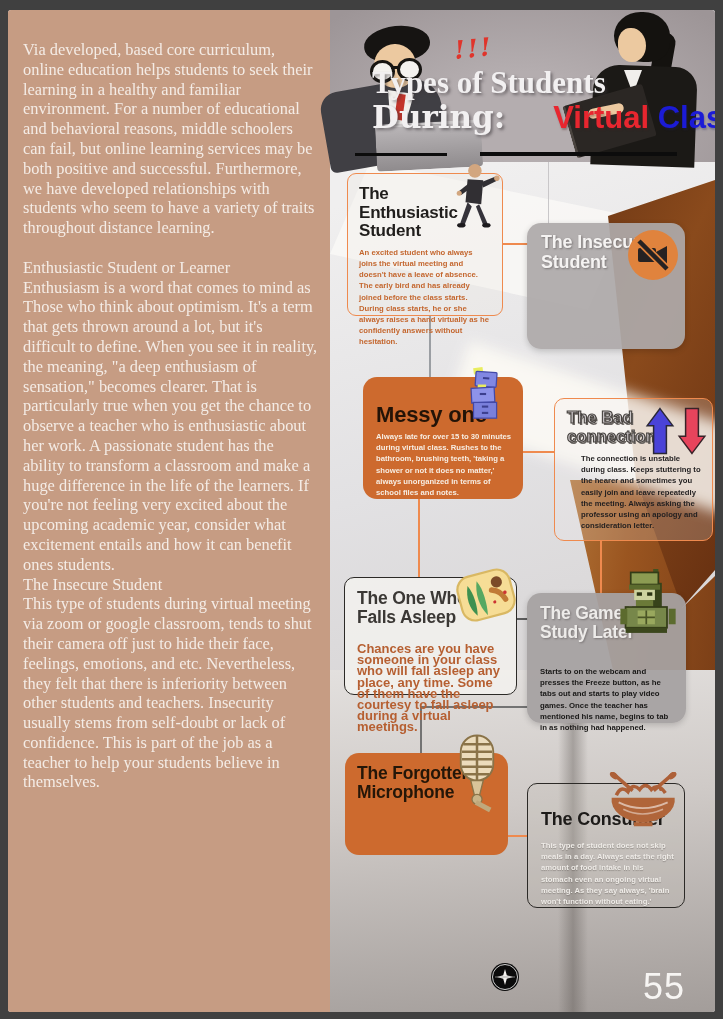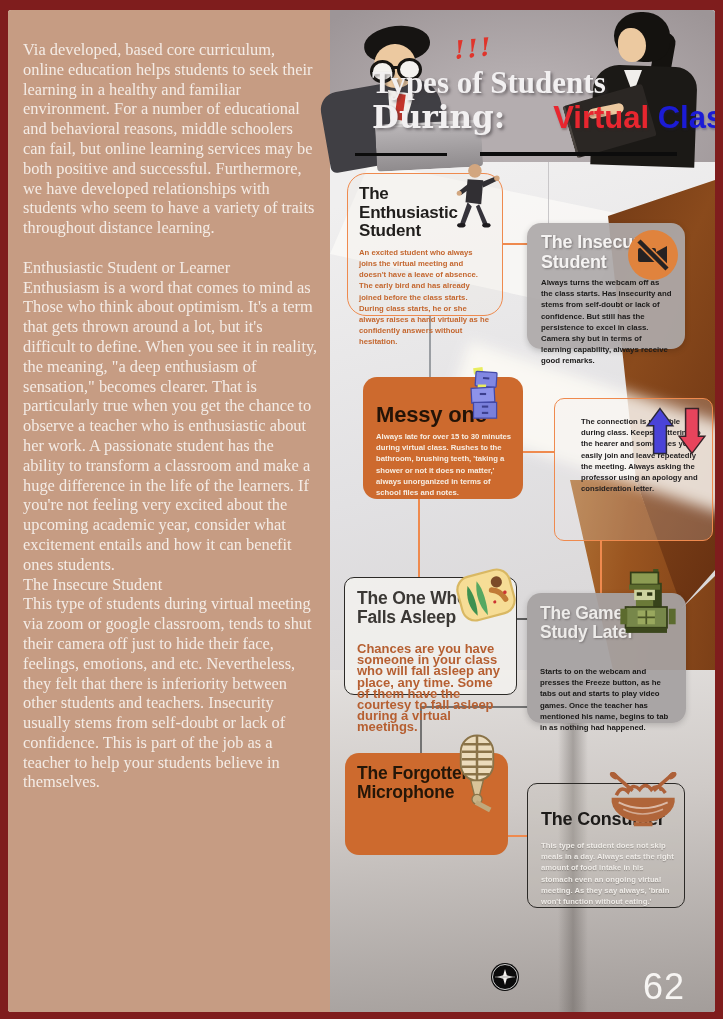--- a/index.html
+++ b/index.html
@@ -1,16 +1,16 @@
 <!DOCTYPE html>
 <html><head>
 <meta charset="utf-8">
 <style>
   html,body{margin:0;padding:0;background:#24262a;}
-  .frame{position:relative;width:723px;height:1019px;background:#7f1d1d;overflow:hidden;font-family:"Liberation Sans",sans-serif;}
+  .frame{position:relative;width:723px;height:1019px;background:#404040;overflow:hidden;font-family:"Liberation Sans",sans-serif;}
   .page{position:absolute;left:8px;top:10px;width:707px;height:1002px;background:#e7e5e6;border-radius:3px;overflow:hidden;}
 
   
   .article-col{position:absolute;left:0;top:0;width:322px;height:1002px;background:#c69c83;}
   .article-text{position:absolute;left:15px;top:30px;width:296px;color:#f4ece6;
     font-family:"Liberation Serif",serif;font-size:16.4px;line-height:19.8px;white-space:pre-line;}
 
   
   .photo{position:absolute;left:322px;top:0;width:385px;height:1002px;overflow:hidden;
     background:linear-gradient(165deg,#f0efef 18%,#e2e1e3 45%,#d6d3d3 70%,#bdb8b5 100%);}
@@ -66,21 +66,21 @@
   .bar2{left:472px;top:142px;width:197px;height:4px;}
 
   
   .conn{position:absolute;z-index:1;}
 
   
   .card{position:absolute;z-index:2;box-sizing:border-box;}
   .card h3{margin:0;font-family:"Liberation Sans",sans-serif;font-weight:600;white-space:pre-line;letter-spacing:-.2px;}
   .card p{margin:0;font-family:"Liberation Sans",sans-serif;font-weight:700;font-size:7.7px;line-height:11.2px;}
   .card .icon{position:absolute;}
-  .c1{left:339px;top:163px;width:156px;height:143px;border:1.6px solid #ef8a4e;border-radius:19px;background:rgba(238,232,228,.28);padding:11px 10px 4px 11px;}
+  .c1{left:339px;top:163px;width:156px;height:143px;border:1.6px solid #ef8a4e;border-radius:9px;background:rgba(238,232,228,.28);padding:11px 10px 4px 11px;}
   .c1 h3{color:#201e1c;font-size:17px;line-height:18.6px;}
   .c1 p{color:#c4672f;margin-top:6px;}
   .c2{left:519px;top:213px;width:158px;height:126px;border-radius:14px;background:rgba(173,169,169,.93);padding:10px 12px 0 14px;box-shadow:0 2px 6px rgba(0,0,0,.18);}
   .c2 h3{color:#f5f3f2;font-size:18px;line-height:19.5px;text-shadow:1px 1px 2px rgba(70,66,66,.5);}
   .c2 p{color:#1c1b1a;margin-top:5px;font-size:7.8px;}
   .c3{left:355px;top:367px;width:160px;height:122px;border-radius:14px;background:#cd6a2e;padding:14px 10px 0 13px;}
   .c3 h3{color:#231307;font-size:22px;line-height:21px;margin-top:13px;}
   .c3 p{color:#f7ede2;margin-top:6px;}
   .c4{left:546px;top:388px;width:159px;height:143px;border:1.6px solid #ef8a4e;border-radius:10px;background:rgba(240,237,235,.22);padding:10px 8px 0 12px;}
   .c4 h3{color:#c9c4c6;font-size:17px;line-height:18.5px;font-weight:700;-webkit-text-stroke:1.1px #46423f;text-shadow:1.5px 1.5px 0 #6b6663;}
@@ -180,21 +180,20 @@
         <path d="M13 38 L6 58 L10 60 L17 42 Z" fill="#35333a"></path>
         <path d="M24 40 L32 58 L28 60 L21 42 Z" fill="#35333a"></path>
         <ellipse cx="7" cy="60" rx="4" ry="2.2" fill="#1d1b1e"></ellipse>
           <ellipse cx="31" cy="60" rx="4" ry="2.2" fill="#1d1b1e"></ellipse>
       </svg>
     </div>
 
     <div class="card c2">
       <h3>The Insecure
 Student</h3>
-      <p>Always turns the webcam off as the class starts. Has insecurity and stems from self-doubt or lack of confidence. But still has the persistence to excel in class. Camera shy but in terms of learning capability, always receive good remarks.</p>
       <svg class="icon" style="right:6px;top:6px;" width="52" height="52" viewBox="0 0 52 52">
         <circle cx="26" cy="26" r="25" fill="#e0833d"></circle>
         <rect x="11" y="19" width="18" height="14" rx="2" fill="#262222"></rect>
         <polygon points="29,23 40,17 40,35 29,29" fill="#262222"></polygon>
         <line x1="12" y1="12" x2="40" y2="40" stroke="#e0833d" stroke-width="8"></line>
         <line x1="12" y1="12" x2="40" y2="40" stroke="#262222" stroke-width="4.5"></line>
       </svg>
     </div>
 
     <div class="card c3">
@@ -207,20 +206,22 @@
         <rect x="14" y="16" width="8" height="5" fill="#e9ed5f"></rect>
         <rect x="8" y="19" width="22" height="14" fill="#8e93ea" stroke="#4349a8" stroke-width="1.2" transform="rotate(-3 19 26)"></rect>
         <rect x="16" y="24" width="6" height="2" fill="#3c3f8f"></rect>
         <rect x="10" y="33" width="22" height="15" fill="#7a80dc" stroke="#4349a8" stroke-width="1.2"></rect>
         <rect x="18" y="36" width="6" height="2" fill="#3c3f8f"></rect>
           <rect x="18" y="42" width="6" height="2" fill="#3c3f8f"></rect>
       </svg>
     </div>
 
     <div class="card c4">
+      <h3>The Bad
+connection</h3>
       <p>The connection is unstable during class. Keeps stuttering to the hearer and sometimes you easily join and leave repeatedly the meeting. Always asking the professor using an apology and consideration letter.</p>
       <svg class="icon" style="right:4px;top:6px;" width="64" height="52" viewBox="0 0 60 46">
         <polygon points="15,2 27,18 21,18 21,44 9,44 9,18 3,18" fill="#4a43d8" stroke="#2a2838" stroke-width="1.4"></polygon>
         <polygon points="45,44 57,28 51,28 51,2 39,2 39,28 33,28" fill="#e7445c" stroke="#382228" stroke-width="1.4"></polygon>
       </svg>
     </div>
 
     <div class="card c5">
       <h3>The One Who
 Falls Asleep</h3>
@@ -296,16 +297,16 @@
         <rect x="27" y="43" width="16" height="3.5" fill="#b0653a"></rect>
       </svg>
     </div>
 
     <svg class="logo" width="30" height="30" viewBox="0 0 30 30">
       <circle cx="15" cy="15" r="14" fill="#0b0b0b"></circle>
       <circle cx="15" cy="15" r="12.5" fill="none" stroke="#cfcfcf" stroke-width="1"></circle>
       <path d="M15 7 L16.8 13.2 L23 15 L16.8 16.8 L15 23 L13.2 16.8 L7 15 L13.2 13.2 Z" fill="#f4f2ef"></path>
       <line x1="5" y1="15" x2="25" y2="15" stroke="#9a9a9a" stroke-width=".8"></line>
     </svg>
-    <div class="pagenum">62</div>
+    <div class="pagenum">55</div>
 
   </div>
 </div>
 
 </body></html>

